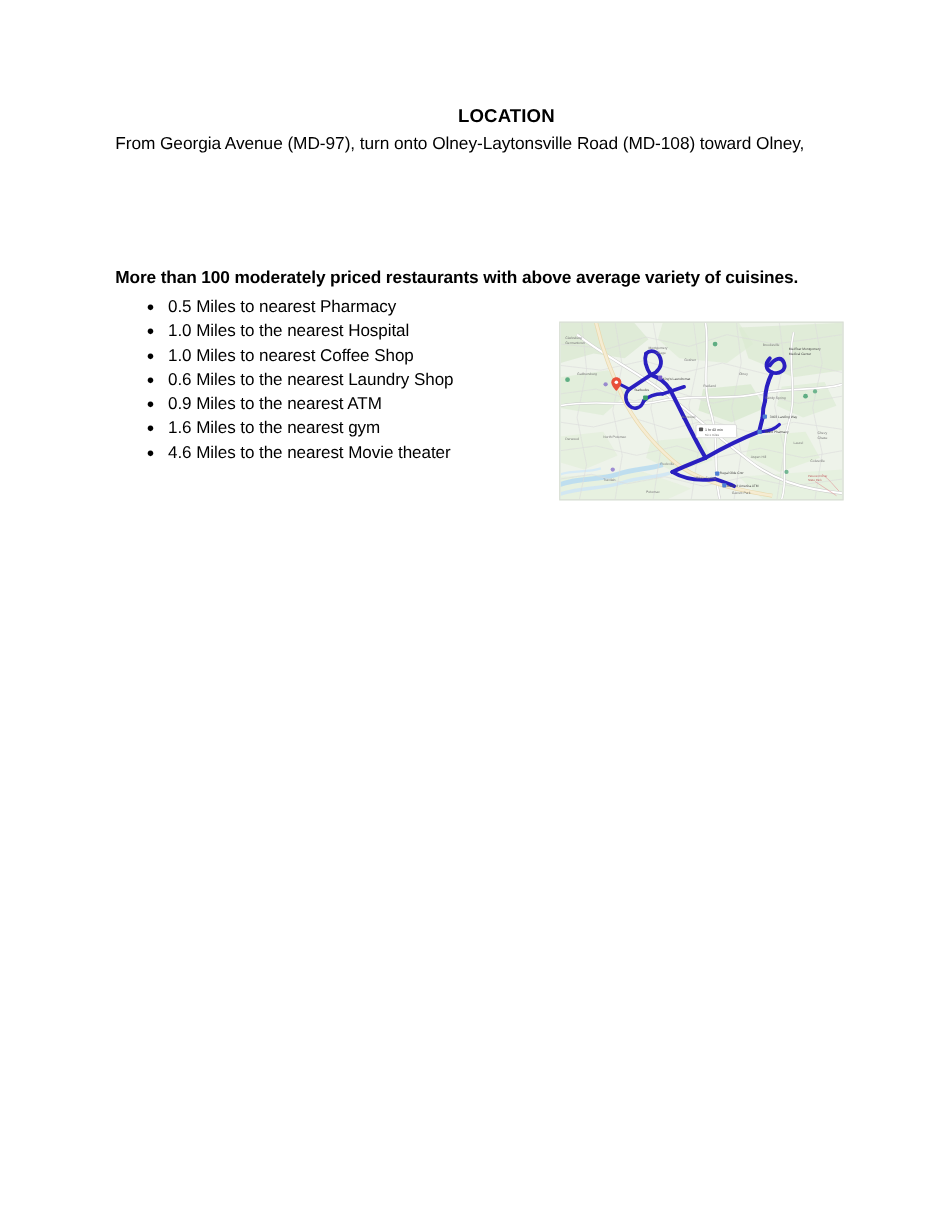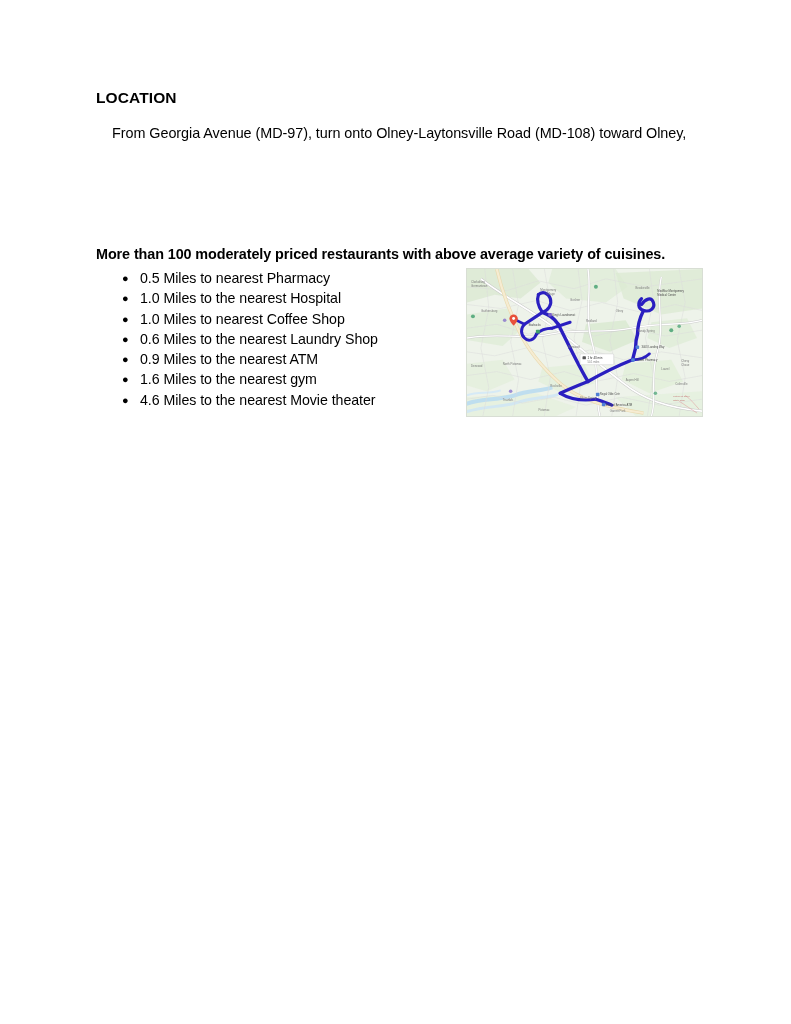--- a/index.html
+++ b/index.html
@@ -27,34 +27,35 @@
     position: absolute;
     left: 96px;
     top: 88px;
     width: 640px;
   }
   .section-heading {
     font-size: 15.5px;
     font-weight: bold;
     letter-spacing: 0.1px;
     line-height: 19px;
-    margin: 0 0 3px 0;
+    margin: 0 0 3px 12px;
+    text-align: center;
   }
   .section-paragraph {
     font-size: 14.4px;
     line-height: 21.5px;
-    margin: 16px;
+    margin: 0;
     letter-spacing: -0.05px;
   }
 
   
   .amenities-block {
     position: absolute;
     left: 96px;
-    top: 244px;
+    top: 222px;
     width: 640px;
   }
   .amenities-heading {
     font-size: 14.4px;
     font-weight: bold;
     line-height: 20px;
     margin: 0 0 4px 0;
     letter-spacing: -0.1px;
   }
   ul.amenities-list {

